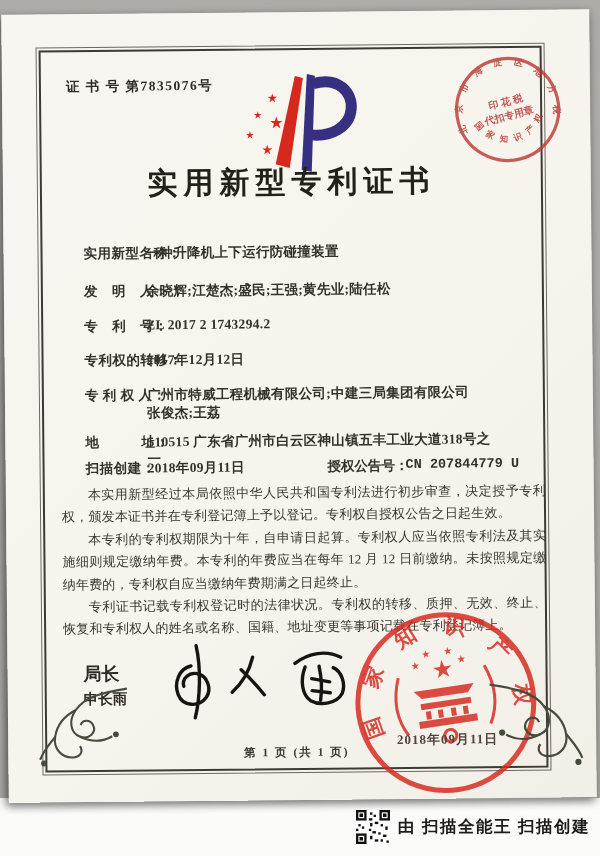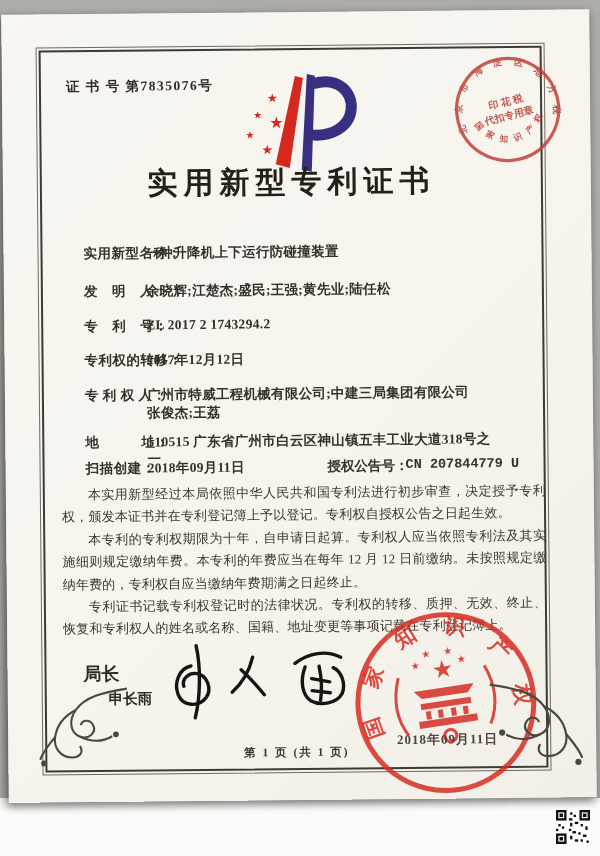--- a/index.html
+++ b/index.html
@@ -31,21 +31,21 @@
     font-size:30px;font-weight:700;letter-spacing:6px;color:#232019;}
   .row{position:absolute;font-size:13.5px;font-weight:700;color:#34302a;}
   .row .lbl{position:absolute;left:80px;top:0;white-space:nowrap;letter-spacing:.5px;}
   .row .val{position:absolute;left:142px;top:0;white-space:nowrap;letter-spacing:.3px;}
   .row .lbl2{position:absolute;left:322px;top:0;white-space:nowrap;}
   .row .val2{position:absolute;left:400px;top:0;white-space:nowrap;font-family:Liberation Mono, monospace;}
   .paras{position:absolute;left:56px;top:470px;width:484px;color:#3a3630;}
   .paras p{margin:0;text-indent:2em;font-size:13px;line-height:22.4px;
     text-align:justify;font-weight:500;letter-spacing:.2px;}
   .official-title{position:absolute;left:76px;top:648px;font-size:18px;font-weight:700;color:#2e2b26;}
-  .official-name{position:absolute;left:76px;top:676px;font-size:14.5px;font-weight:700;color:#2e2b26;margin-left:25px;}
+  .official-name{position:absolute;left:76px;top:676px;font-size:14.5px;font-weight:700;color:#2e2b26;}
   .signature{position:absolute;left:150px;top:622px;width:235px;height:90px;transform:rotate(-2deg);}
   .office-seal{position:absolute;left:342px;top:596px;width:192px;height:192px;
     transform:rotate(-8deg);opacity:.92;}
   .seal-date{position:absolute;left:352px;top:720px;width:175px;text-align:center;
     font-size:13px;font-weight:700;color:#4e423a;letter-spacing:1px;}
   .flourish-left{position:absolute;left:28px;top:668px;width:95px;height:88px;}
   .flourish-right{position:absolute;left:478px;top:666px;width:100px;height:95px;transform:scaleX(-1);}
   .page-footer{position:absolute;left:34px;right:45px;top:733px;text-align:center;
     font-size:11.5px;font-weight:700;letter-spacing:2px;color:#3a3731;}
   .scan-credit{position:absolute;right:10px;top:810px;display:flex;align-items:center;gap:8px;
@@ -237,13 +237,14 @@
         <rect x="23" y="21" width="3" height="2"></rect>
         <rect x="12" y="22" width="2" height="3"></rect>
       <rect x="16" y="25" width="3" height="2"></rect>
         <rect x="21" y="25" width="2" height="2"></rect>
         <rect x="26" y="26" width="2" height="2"></rect>
       <rect x="2" y="12" width="2" height="2"></rect>
         <rect x="5" y="14" width="2" height="2"></rect>
         <rect x="0" y="16" width="2" height="2"></rect>
     </g>
   </svg>
+  <span class="txt">由 扫描全能王 扫描创建</span>
 </div>
 
 </body></html>

